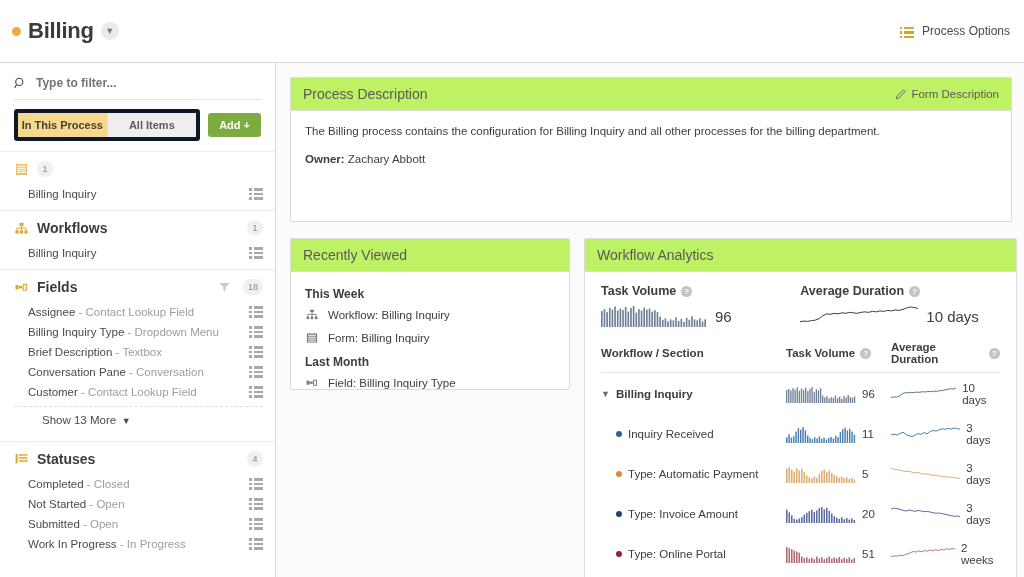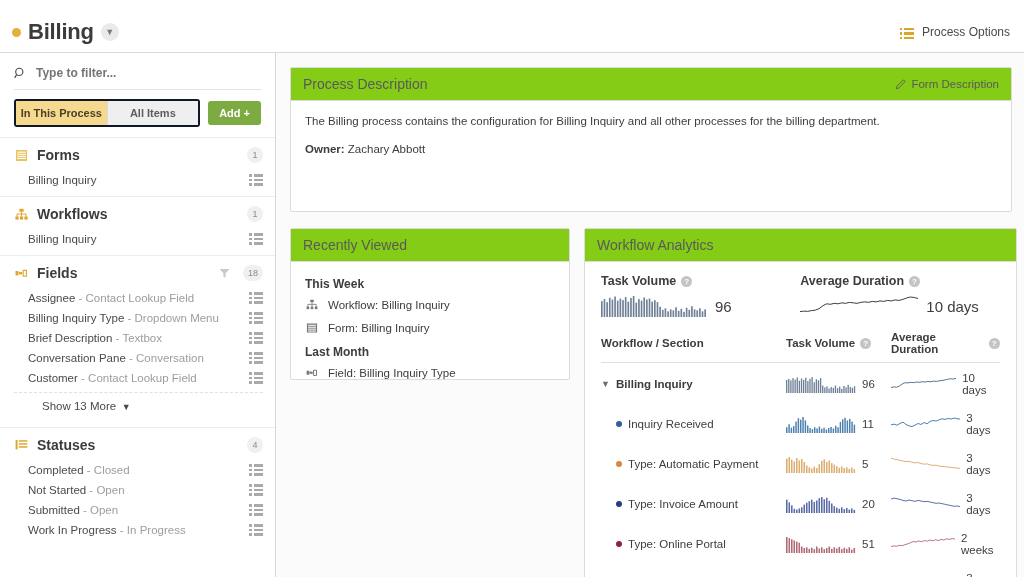--- a/index.html
+++ b/index.html
@@ -7,28 +7,27 @@
     margin: 0; padding: 0;
     width: 1024px; height: 577px;
     background: #ffffff;
     font-family: "Liberation Sans", sans-serif;
     color: #3d3d3d;
     overflow: hidden;
   }
 
   
   .topbar {
-    height: 41px;
+    height: 63px;
     border-bottom: 1px solid #d8d8d8;
     display: flex;
     align-items: center;
     justify-content: space-between;
     padding: 0 14px 0 12px;
     background: #fff;
-    margin-top: 12px;
   }
   .title-wrap { display: flex; align-items: center; gap: 7px; }
   .dot-amber {
     width: 9px; height: 9px; border-radius: 50%;
     background: #e8ae3c; display: inline-block;
   }
   .page-title {
     font-size: 22px; font-weight: bold; color: #3b3b3b; letter-spacing: -0.2px;
   }
   .chev-circle {
@@ -75,21 +74,21 @@
     font-weight: bold;
   }
   .filter-underline {
     height: 1px; background: #e2e2e2; margin: 0 14px;
   }
   .seg-row {
     display: flex; align-items: center; padding: 9px 14px 10px 14px; gap: 8px;
   }
   .seg {
     display: flex; flex: 1; border-radius: 3px; overflow: hidden;
-    border: 2px solid #0f172a;
+    border: 4px solid #0f172a;
   }
   .seg-btn {
     flex: 1; text-align: center; font-size: 11px; font-weight: bold;
     padding: 6px 0; cursor: pointer; color: #555;
   }
   .seg-btn.active { background: #f5d98f; color: #4a4027; }
   .seg-btn.inactive { background: #efefef; color: #5c5c5c; border-left: 1px solid #dcdcdc; }
   .add-btn {
     background: #7cab41; color: #fff; font-size: 11px; font-weight: bold;
     border-radius: 3px; padding: 6px 11px; cursor: pointer;
@@ -123,21 +122,21 @@
 
   
   .main {
     flex: 1; background: #fbfbfb; padding: 14px 12px 0 14px;
     overflow: hidden;
   }
   .card {
     background: #fff; border: 1px solid #dcdcdc; border-radius: 2px;
   }
   .card-head {
-    background: #84cc16; border-bottom: 1px solid #dcdcdc;
+    background: #bef264; border-bottom: 1px solid #dcdcdc;
     padding: 8px 12px; display: flex; align-items: center;
     justify-content: space-between;
   }
   .card-title { font-size: 14px; color: #5a5a5a; }
   .edit-link { font-size: 11.5px; color: #5a5a5a; cursor: pointer; display: flex; align-items: center; gap: 5px; }
   .card-body { padding: 12px 14px; }
   .desc-text { font-size: 11.5px; color: #3d3d3d; line-height: 1.5; }
   .owner-line { font-size: 11.5px; color: #3d3d3d; margin-top: 13px; }
   .owner-line b { font-weight: bold; }
 
@@ -234,21 +233,20 @@
       <div class="sec-head">
         <span class="sec-ico">
           <svg width="13" height="13" viewBox="0 0 13 13">
             <rect x="1" y="1" width="11" height="11" fill="#e8c25d"></rect>
             <rect x="2.2" y="2.6" width="8.6" height="1.1" fill="#fff"></rect>
             <rect x="2.2" y="4.7" width="8.6" height="1.1" fill="#fff"></rect>
             <rect x="2.2" y="6.8" width="8.6" height="1.1" fill="#fff"></rect>
             <rect x="2.2" y="8.9" width="8.6" height="1.1" fill="#fff"></rect>
           </svg>
         </span>
-        <span class="sec-name">Forms</span>
         <span class="count-pill">1</span>
       </div>
       <div class="sec-item">
         <span class="item-label">Billing Inquiry</span>
         <span class="listicon gray">
           <span class="lrow">
               <span class="ld"></span>
               <span class="lb"></span>
             </span>
           <span class="lrow">

